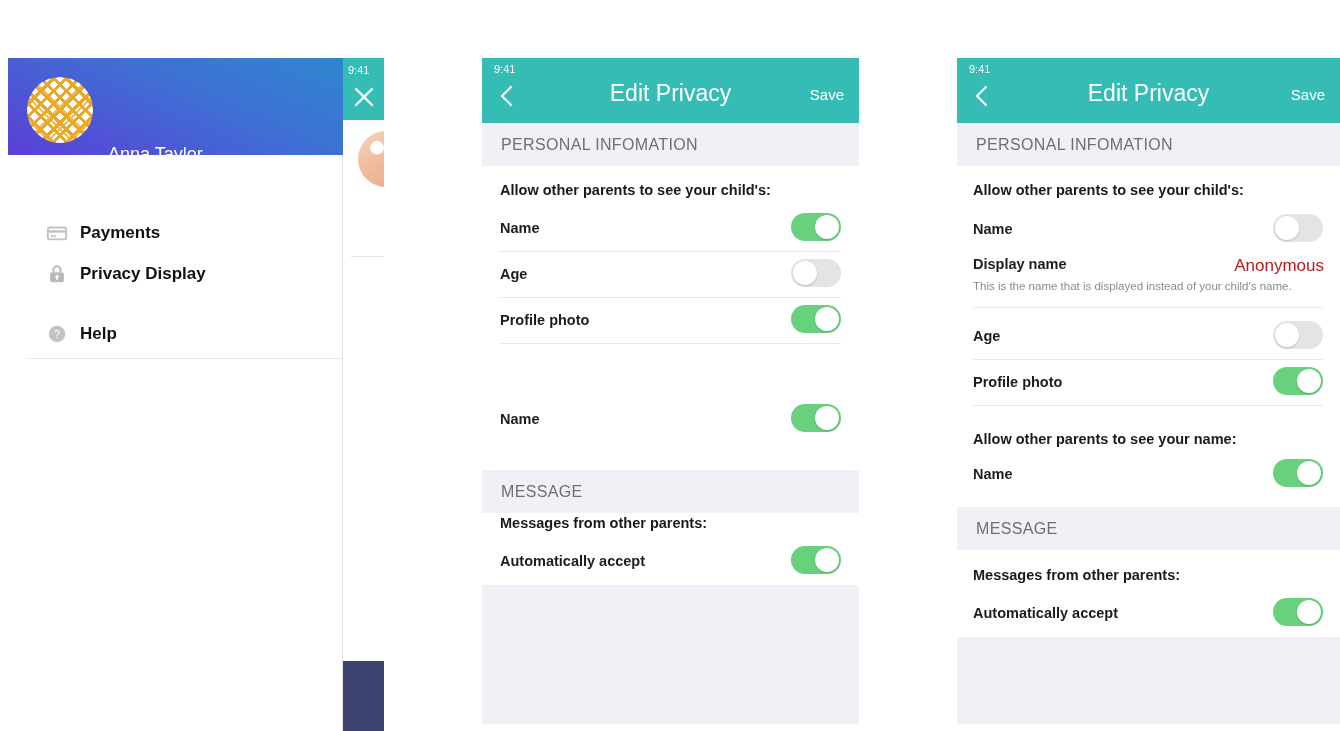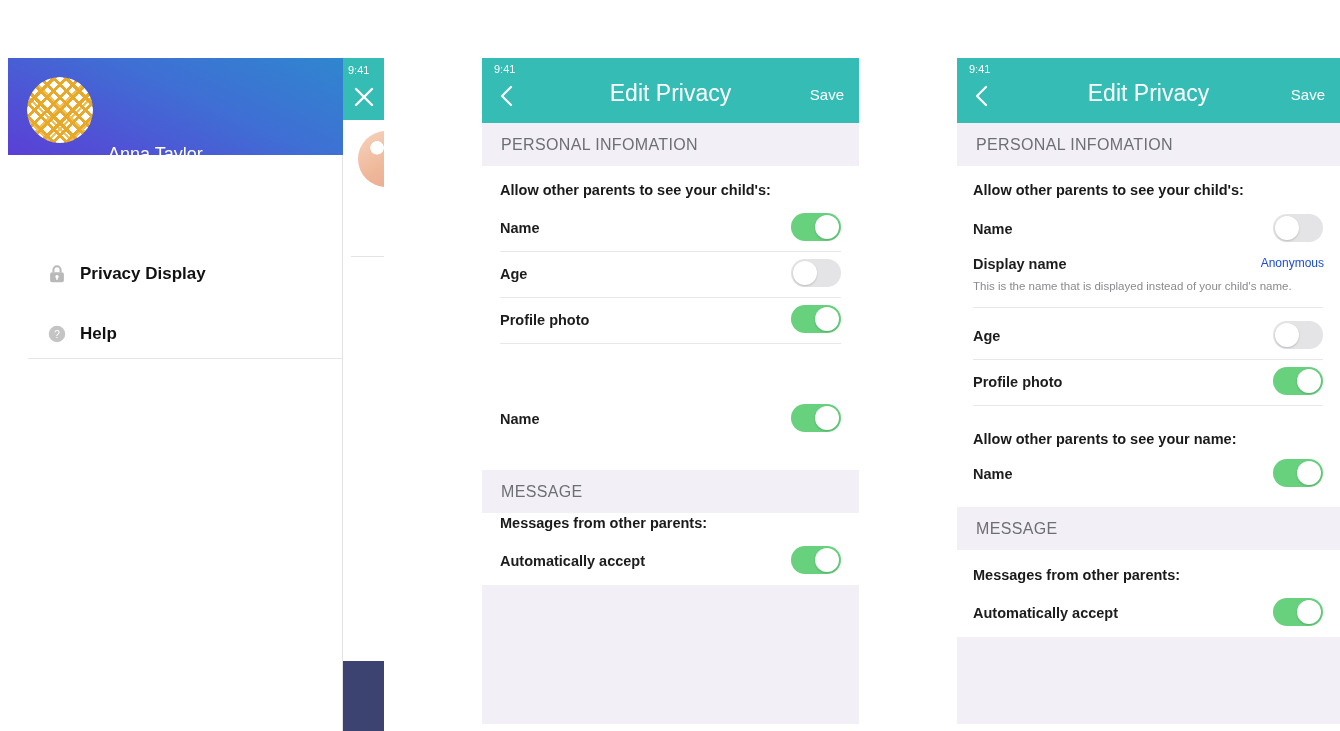--- a/index.html
+++ b/index.html
@@ -147,21 +147,21 @@
     font-size: 14.5px; font-weight: bold; color: #1a1a1a;
     white-space: nowrap;
   }
   .row-label {
     position: absolute;
     font-size: 14.5px; color: #1d1d1d; font-weight: bold;
     white-space: nowrap;
   }
   .row-value {
     position: absolute;
-    font-size: 12px; color: #1d4ed8; font-weight: normal;
+    font-size: 17px; color: #b91c1c; font-weight: normal;
     white-space: nowrap;
   }
   .row-hint {
     position: absolute;
     font-size: 11.5px; color: #8a8a90; font-weight: normal;
     white-space: nowrap;
   }
   .row-divider { position: absolute; height: 1px; background: #e8e8e8; }
 
   .toggle {
@@ -202,20 +202,30 @@
       <div class="behind-navy"></div>
     </div>
 
     <div class="drawer">
       <div class="drawer-header"></div>
       <div class="drawer-avatar"></div>
       <div class="drawer-name">Anna Taylor</div>
       <div class="drawer-sub">Edit Profile</div>
 
 
+      <div class="nav-item" style="top:154px;">
+        <span class="nav-icon">
+          <svg width="22" height="22" viewBox="0 0 24 24">
+            <rect x="2" y="6" width="20" height="13" rx="2" fill="none" stroke="#c2c2c2" stroke-width="2"></rect>
+            <rect x="2" y="9" width="20" height="2.6" fill="#c2c2c2"></rect>
+            <rect x="5" y="14.5" width="6" height="1.8" fill="#c2c2c2"></rect>
+          </svg>
+        </span>
+        <span class="nav-label">Payments</span>
+      </div>
 
       <div class="nav-item" style="top:195px;">
         <span class="nav-icon">
           <svg width="22" height="22" viewBox="0 0 24 24" fill="#b9b9b9">
             <path d="M7 10V7.5a5 5 0 0 1 10 0V10h-2.2V7.5a2.8 2.8 0 0 0-5.6 0V10z"></path>
             <rect x="4.5" y="10" width="15" height="11" rx="2.2"></rect>
             <circle cx="12" cy="15" r="1.8" fill="#ffffff"></circle>
             <rect x="11.2" y="15" width="1.6" height="3.4" fill="#ffffff"></rect>
           </svg>
         </span>

